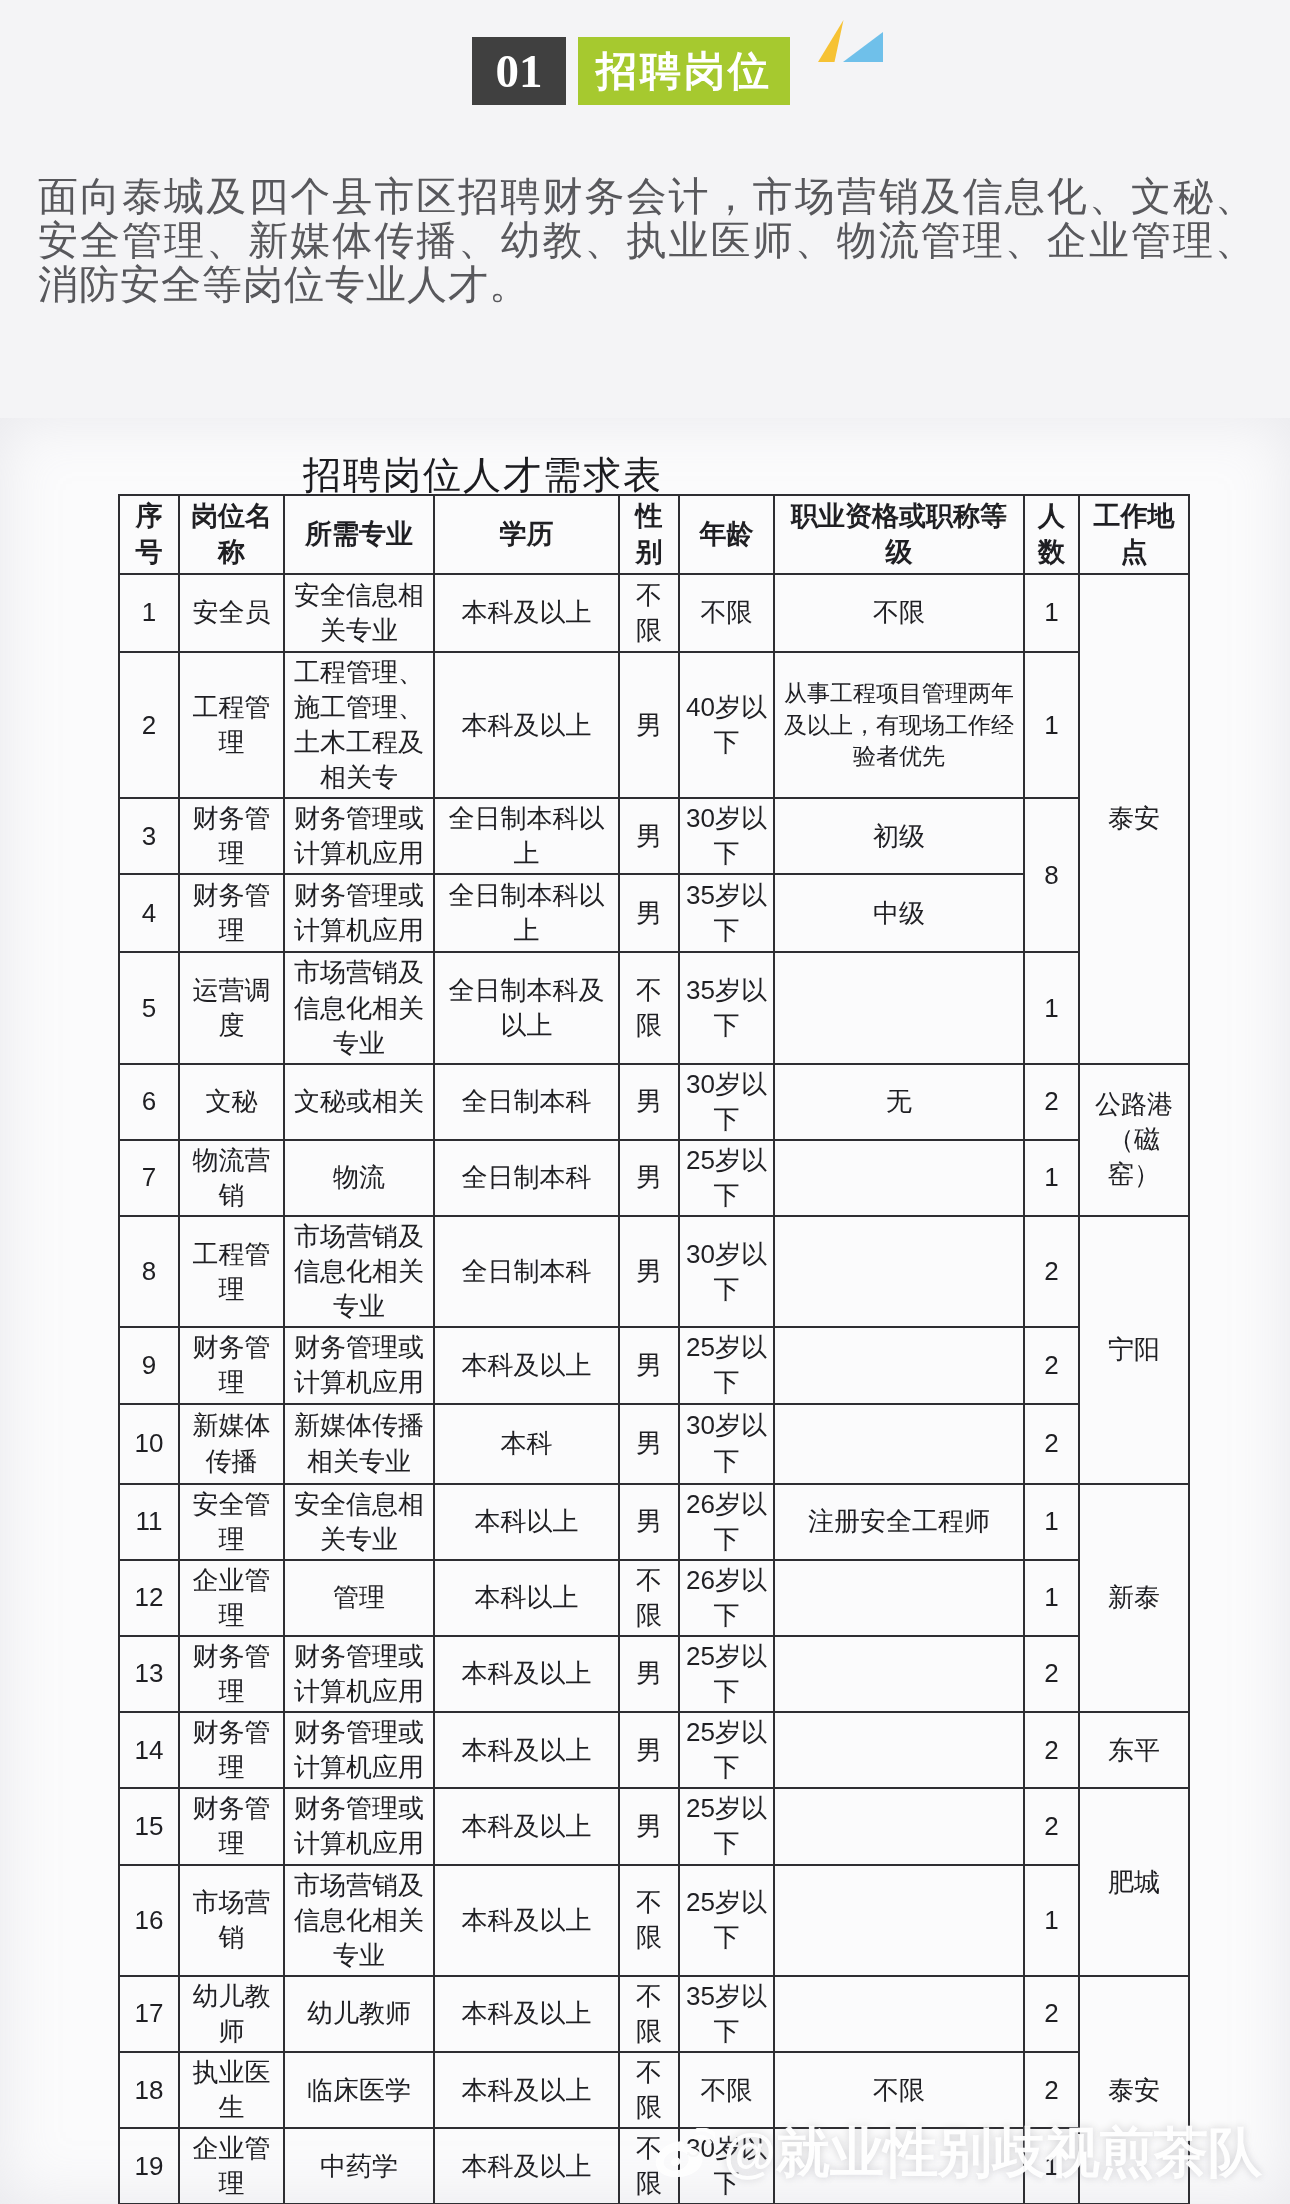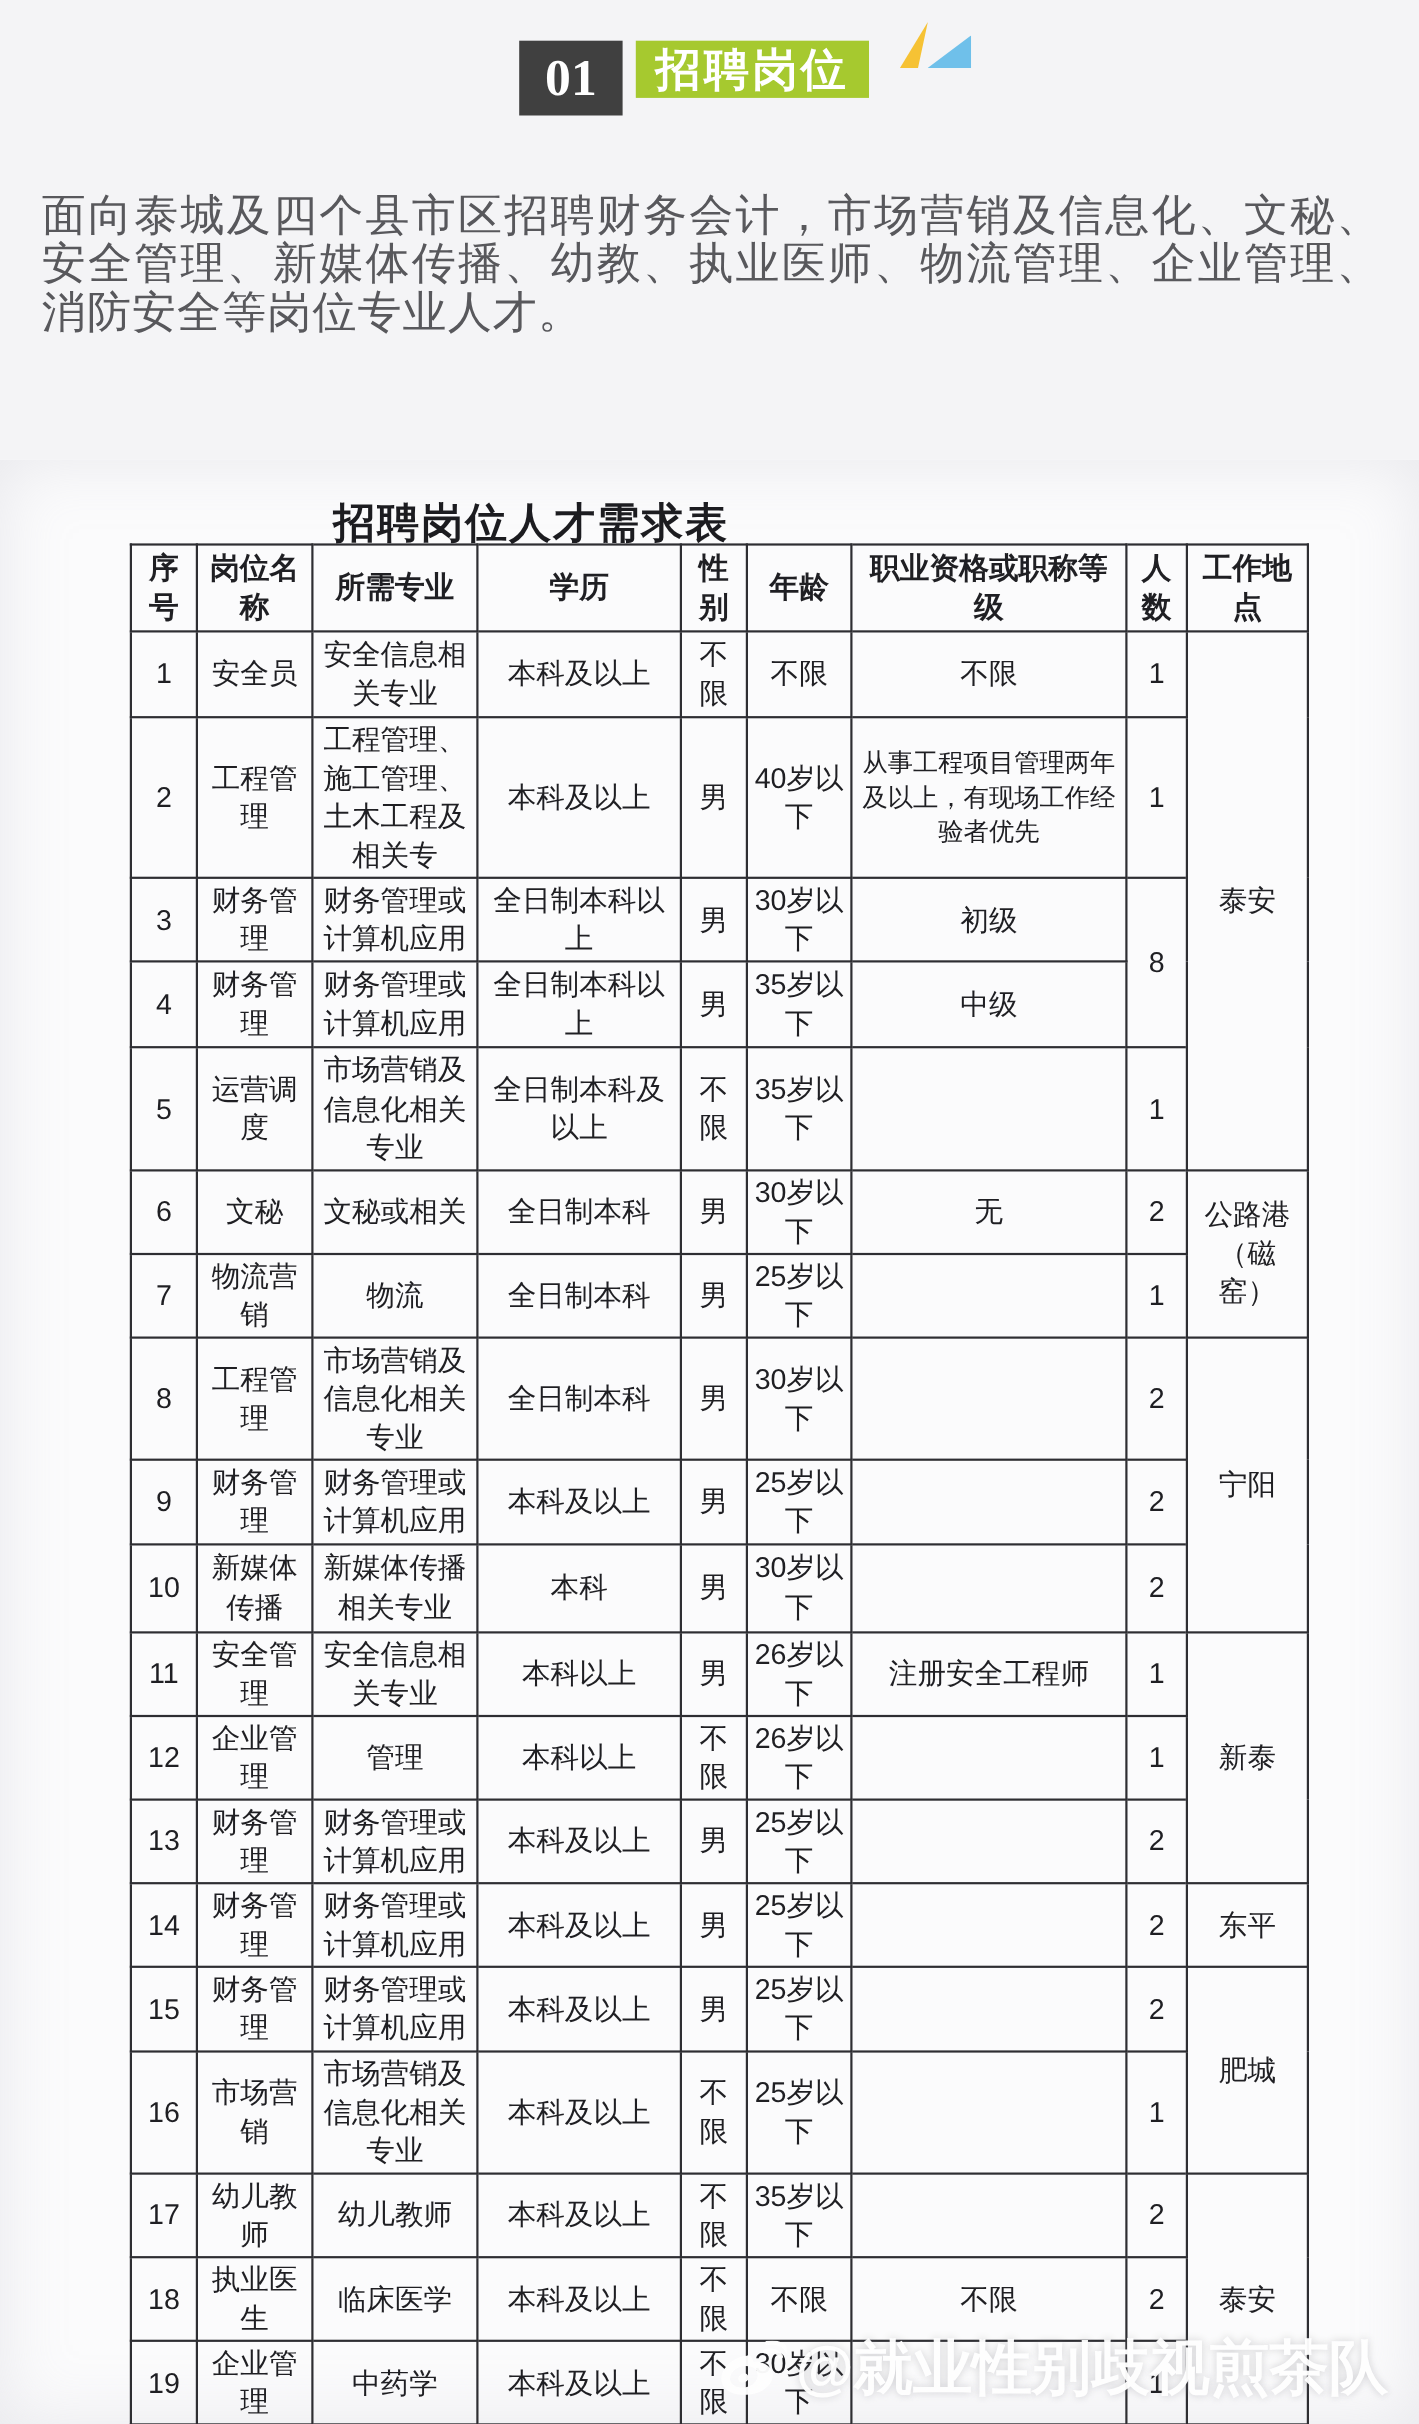--- a/index.html
+++ b/index.html
@@ -12,21 +12,21 @@
   }
   
   .badge-wrap{position:absolute;top:0;left:0;width:1290px;height:130px;}
   .badge-num{
     position:absolute;left:472px;top:37px;width:94px;height:68px;
     display:flex;align-items:center;justify-content:center;
     color:#fff;font-family:"Liberation Serif","DejaVu Serif",serif;
     font-size:47px;font-weight:bold;
   }
   .badge-title{
-    position:absolute;left:578px;top:37px;width:212px;height:52px;
+    position:absolute;left:578px;top:37px;width:212px;height:68px;
     display:flex;align-items:center;justify-content:center;
     color:#fff;font-size:41px;font-weight:bold;letter-spacing:3px;
   }
   .tri{position:absolute;}
   .tri-yellow{left:818px;top:20px;width:30px;height:42px;
     clip-path:polygon(85% 0,0 100%,55% 100%);}
   .tri-blue{left:843px;top:32px;width:40px;height:30px;
     clip-path:polygon(100% 0,100% 100%,0 100%);}
   
   .intro{
@@ -37,21 +37,21 @@
   
   .photo{
     position:absolute;left:0;top:418px;width:1290px;height:1786px;
     background:#fbfbfc;
     box-shadow:inset 0 0 60px rgba(180,180,190,.25);
   }
   .doc-title{
     position:absolute;left:118px;top:32px;width:730px;
     text-align:center;
     font-family:"Liberation Serif","DejaVu Serif",serif;
-    font-size:38px;font-weight:bold;color:#1c1c20;letter-spacing:2px;
+    font-size:38px;font-weight:normal;color:#1c1c20;letter-spacing:2px;
   }
   
   table.req{
     position:absolute;left:118px;top:76px;width:1070px;
     border-collapse:collapse;table-layout:fixed;
     font-size:26px;color:#1f1f23;
   }
   table.req th,table.req td{
     border:2px solid #2e2e32;
     text-align:center;vertical-align:middle;

